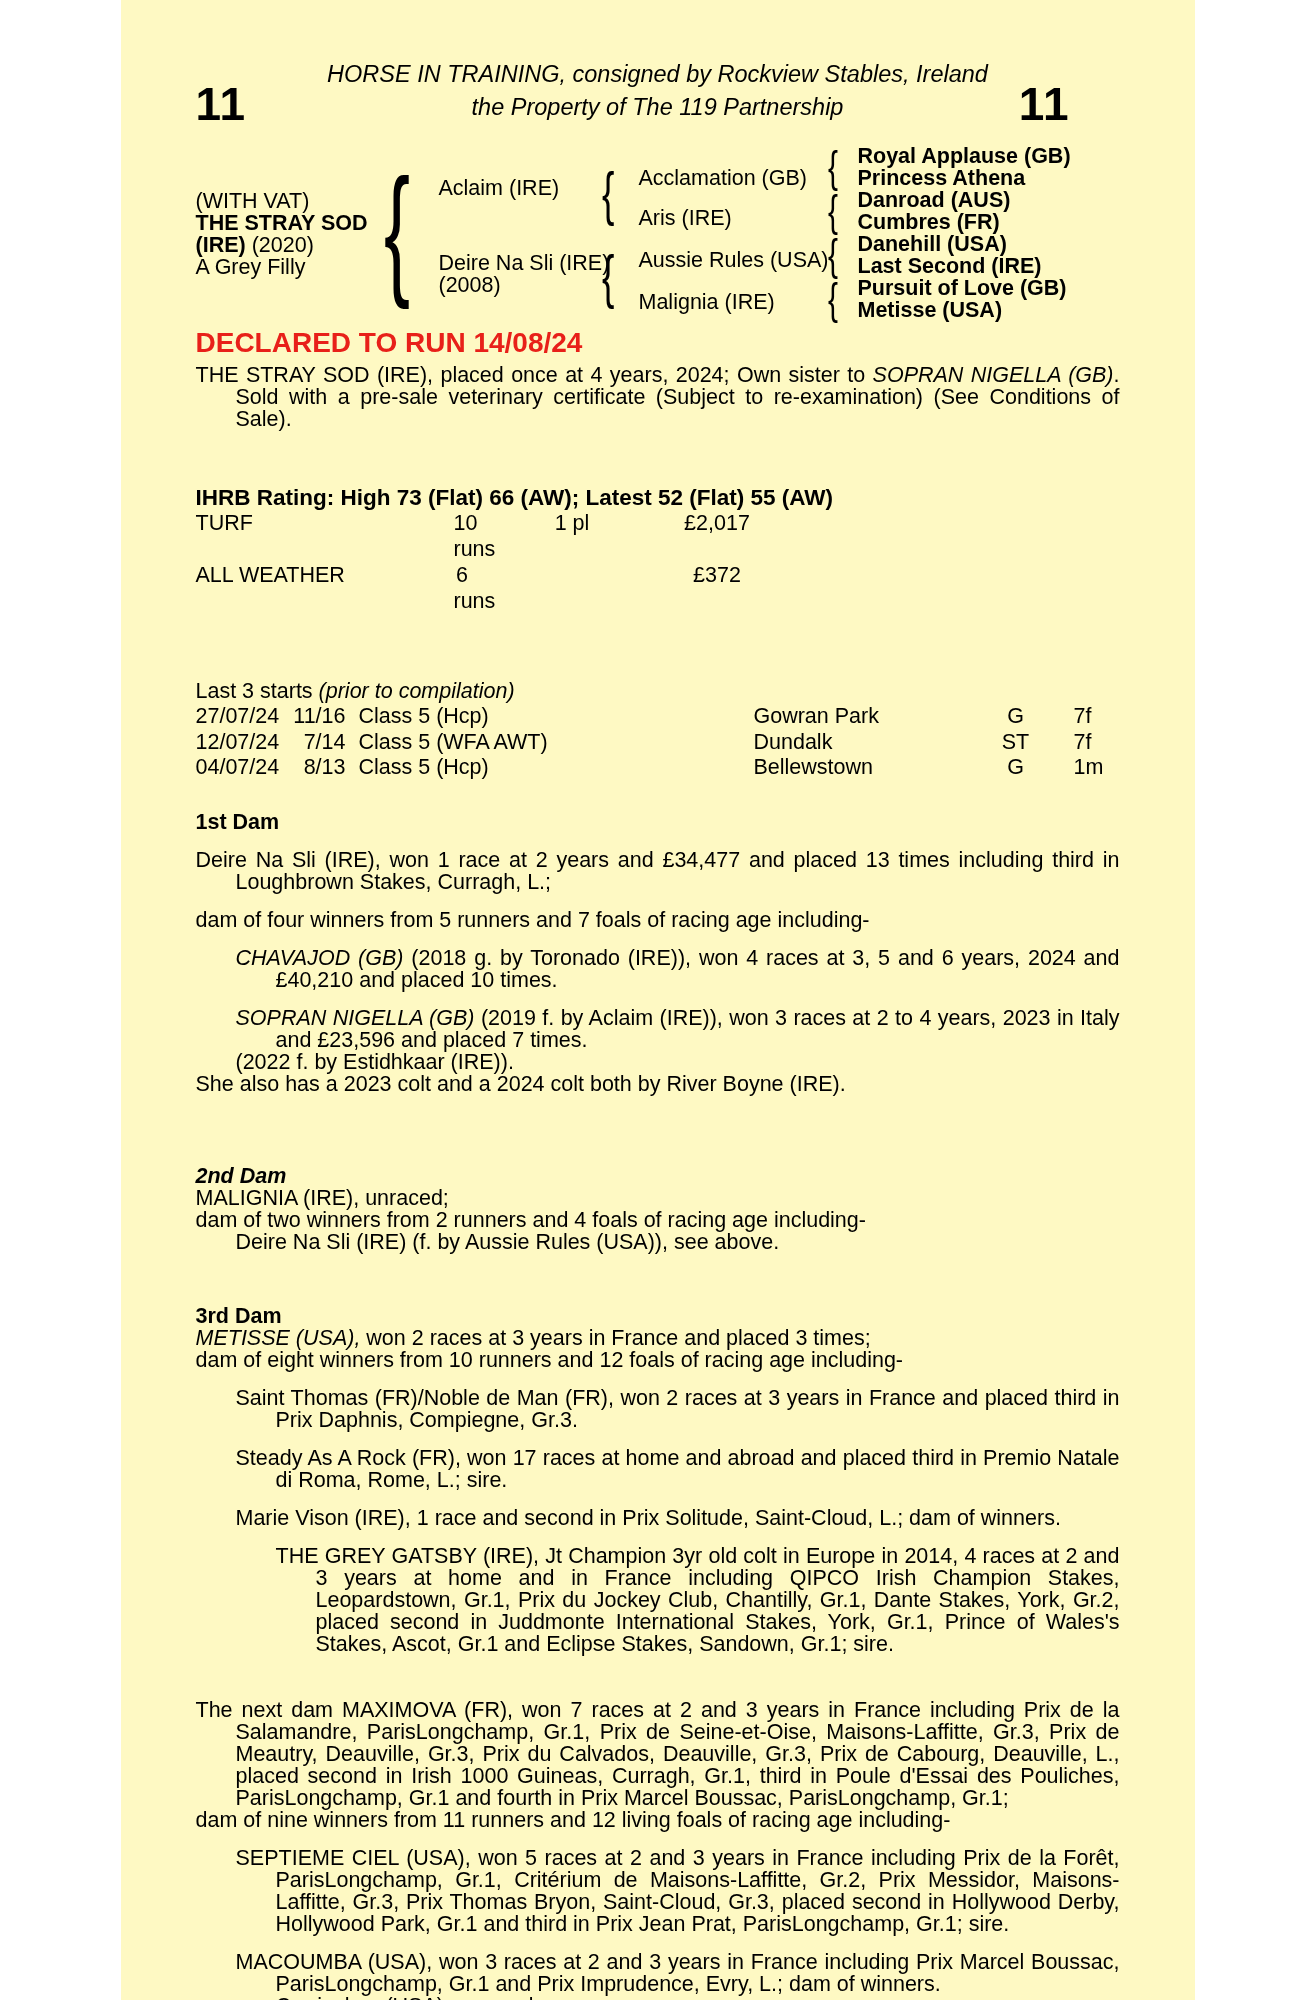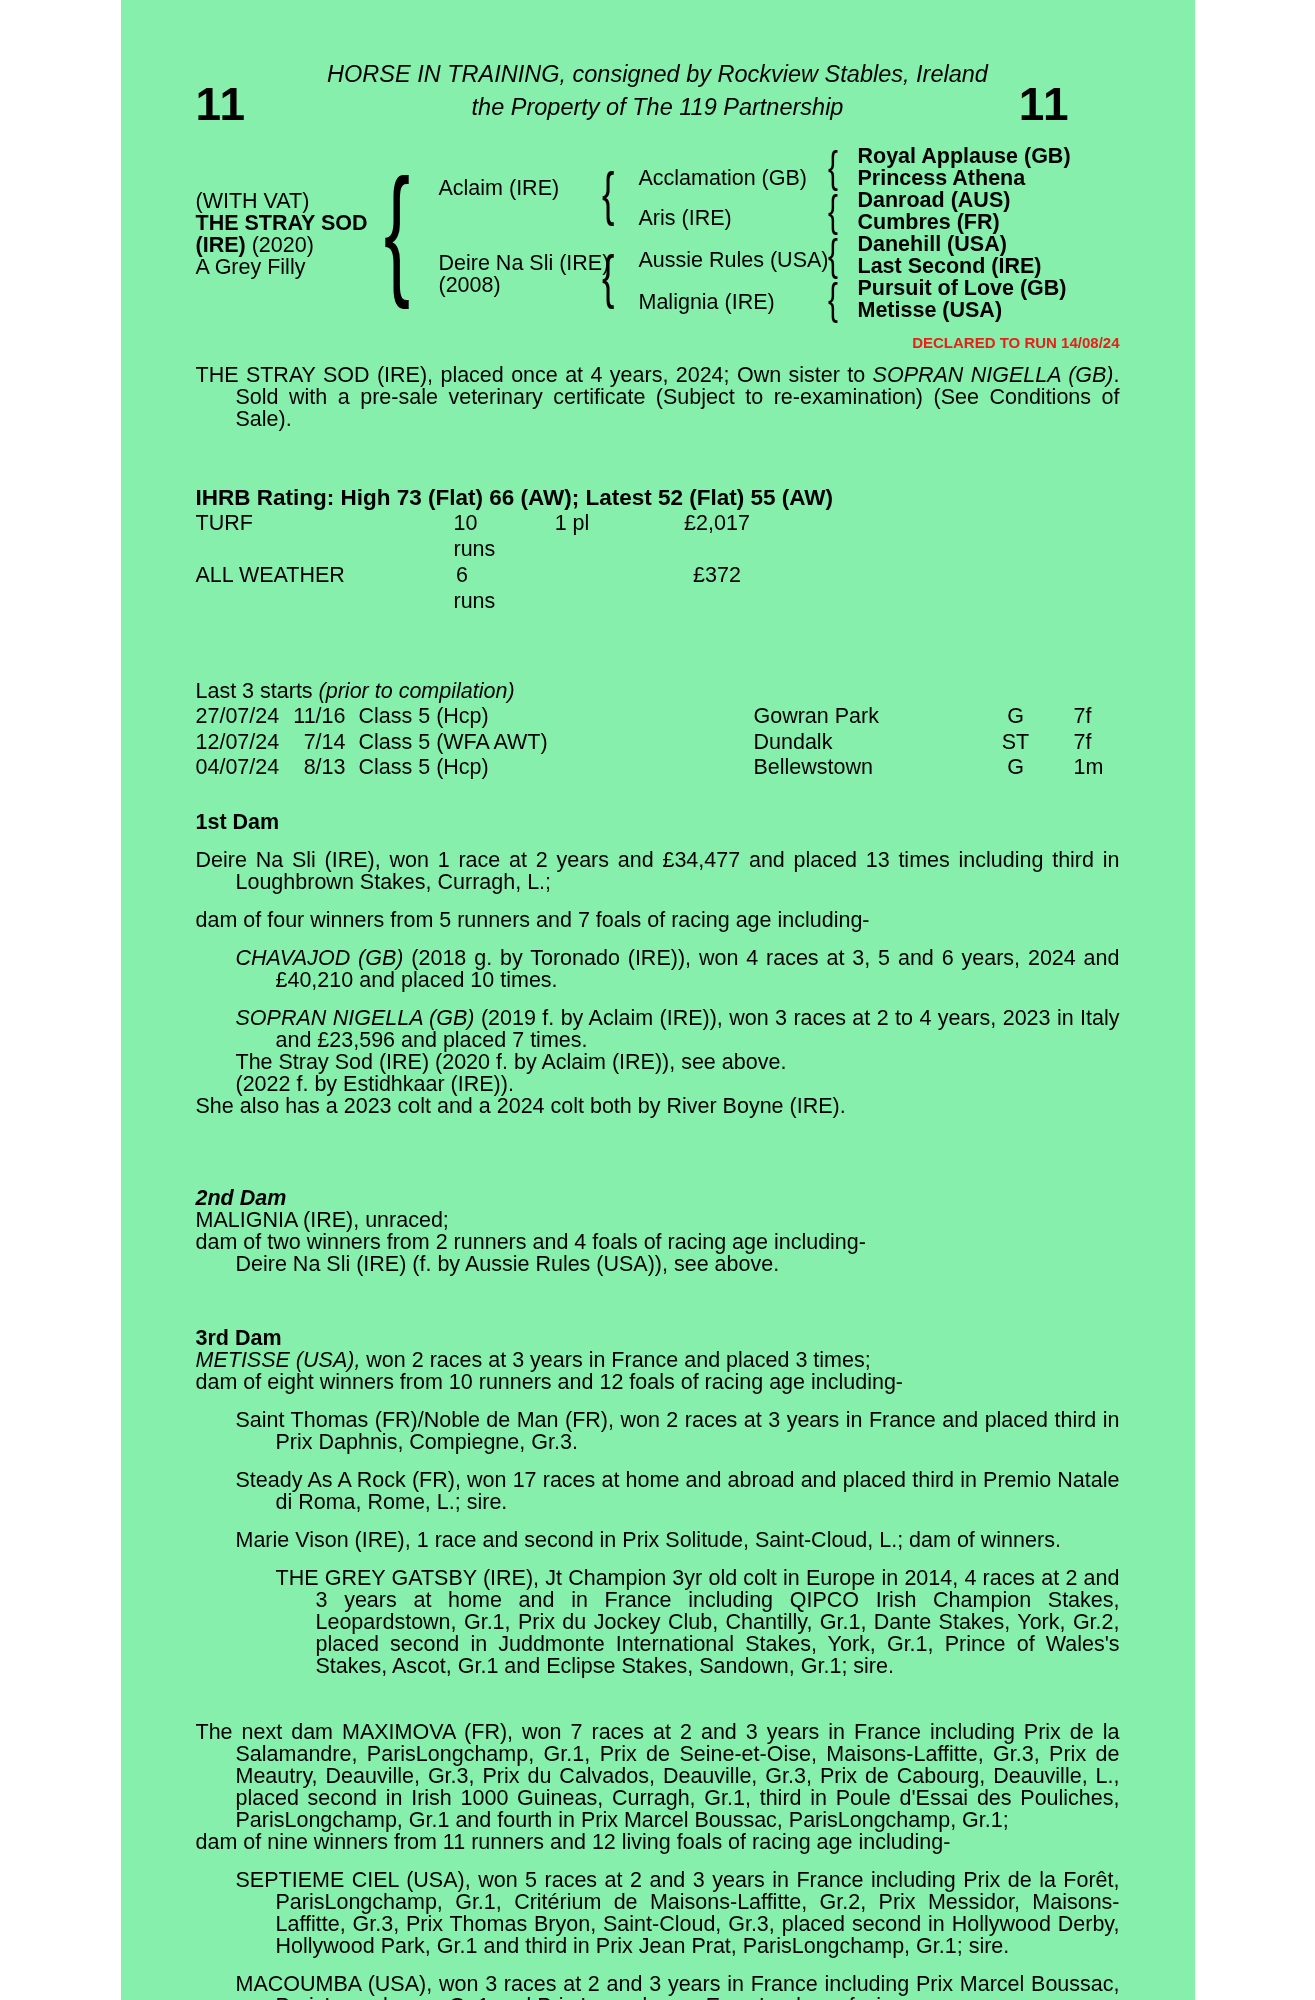--- a/index.html
+++ b/index.html
@@ -1,20 +1,20 @@
 <!DOCTYPE html>
 <html><head>
 <meta charset="utf-8">
 <style>
   html,body { margin:0; padding:0; background:#ffffff; }
   .page {
     position:relative;
     width:1074px; height:2000px;
     margin:0 auto;
-    background:#86efac;
+    background:#fef9c3;
     box-sizing:border-box;
     padding:58px 75px 0 75px;
     font-family:"Liberation Sans","DejaVu Sans",sans-serif;
     font-size:21.5px;
     line-height:22px;
     color:#000;
   }
   
   .header { display:flex; align-items:flex-end; }
   .lot { width:115px; font-size:46px; font-weight:bold; line-height:40px; letter-spacing:1px; }
@@ -42,21 +42,21 @@
   .brace-mid-0 { top:18px; }
   .brace-mid-1 { top:101px; }
   .brace-sm  { left:632px; font-size:44px; line-height:46px;
                transform:scaleX(0.68); transform-origin:left center; }
   .brace-sm-0 { top:0px; }
   .brace-sm-1 { top:44px; }
   .brace-sm-2 { top:88px; }
   .brace-sm-3 { top:132px; }
 
   
-  .declared { text-align:right; font-weight:bold; font-size:15px; line-height:26px; margin-top:6px; }
+  .declared { text-align:left; font-weight:bold; font-size:28px; line-height:26px; margin-top:6px; }
 
   
   p { margin:0; }
   .jp { text-align:justify;margin-top:16px; }
   .p-hang { padding-left:40px; text-indent:-40px; }
   .p-off1 { padding-left:80px; text-indent:-40px; }
   .p-off2 { padding-left:120px; text-indent:-40px; }
   .p-flat80 { padding-left:80px; }
   .rb { font-weight:normal; }
   .ri { font-style:italic; }
@@ -182,21 +182,20 @@
       <div class="start-going">G</div>
       <div class="start-dist">1m</div>
     </div>
   </div>
 
   <div class="sec-h h-dam1">1st Dam</div>
   <p class="p-hang jp"><span class="rb">Deire Na Sli (IRE)</span><span>, </span><span class="rb">won</span><span> 1 race at 2 years and £34,477 and placed 13 times including third in Loughbrown Stakes, Curragh, </span><span class="rb">L.</span><span>;</span></p>
   <p class="p-hang jp"><span>dam of </span><span class="rb">four winners</span><span> from 5 runners and 7 foals of racing age including-</span></p>
   <p class="p-off1 jp"><span class="ri">CHAVAJOD (GB)</span><span> (2018 g. by Toronado (IRE)), won 4 races at 3, 5 and 6 years, 2024 and £40,210 and placed 10 times.</span></p>
   <p class="p-off1 jp"><span class="ri">SOPRAN NIGELLA (GB)</span><span> (2019 f. by Aclaim (IRE)), won 3 races at 2 to 4 years, 2023 in Italy and £23,596 and placed 7 times.</span></p>
-  <p class="p-off1"><span>The Stray Sod (IRE) (2020 f. by Aclaim (IRE)), see above.</span></p>
   <p class="p-off1"><span>(2022 f. by Estidhkaar (IRE)).</span></p>
   <p class="p-hang"><span>She also has a 2023 colt and a 2024 colt both by River Boyne (IRE).</span></p>
 
   <div class="sec-h h-dam2">2nd Dam</div>
   <p class="p-hang"><span>MALIGNIA (IRE), unraced;</span></p>
   <p class="p-hang"><span>dam of </span><span class="rb">two winners</span><span> from 2 runners and 4 foals of racing age including-</span></p>
   <p class="p-off1"><span class="rb">Deire Na Sli (IRE)</span><span> (f. by Aussie Rules (USA)), see above.</span></p>
 
   <div class="sec-h h-dam3">3rd Dam</div>
   <p class="p-hang"><span class="ri">METISSE (USA),</span><span> </span><span class="rb">won</span><span> 2 races at 3 years in France and placed 3 times;</span></p>

